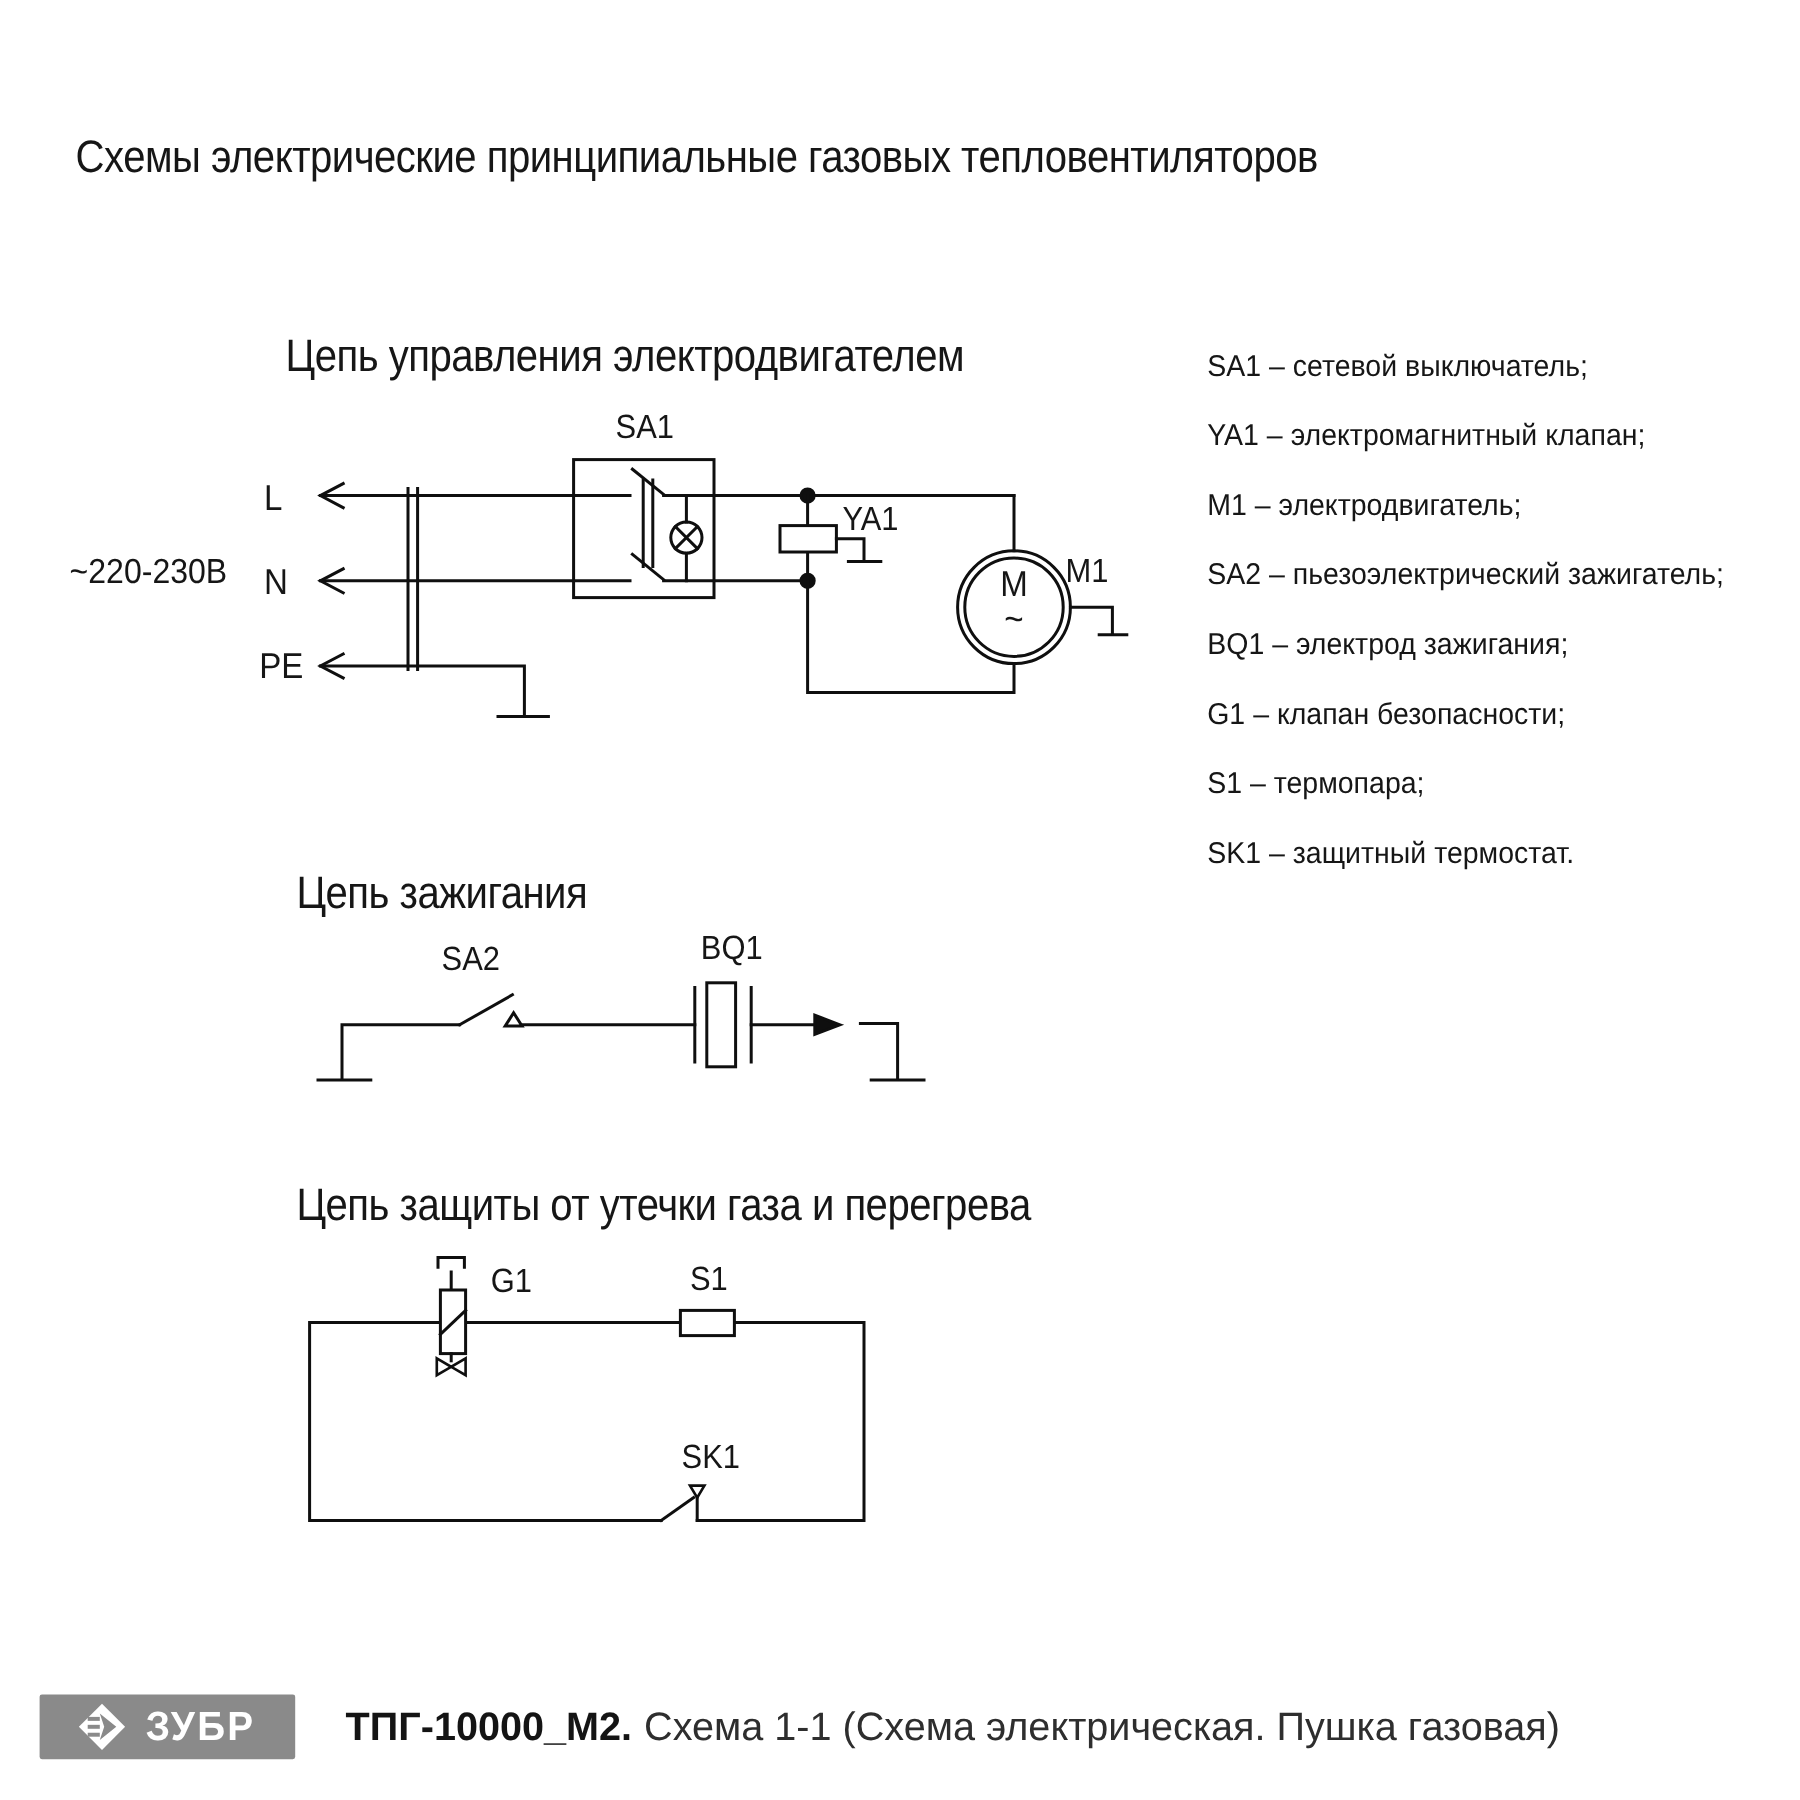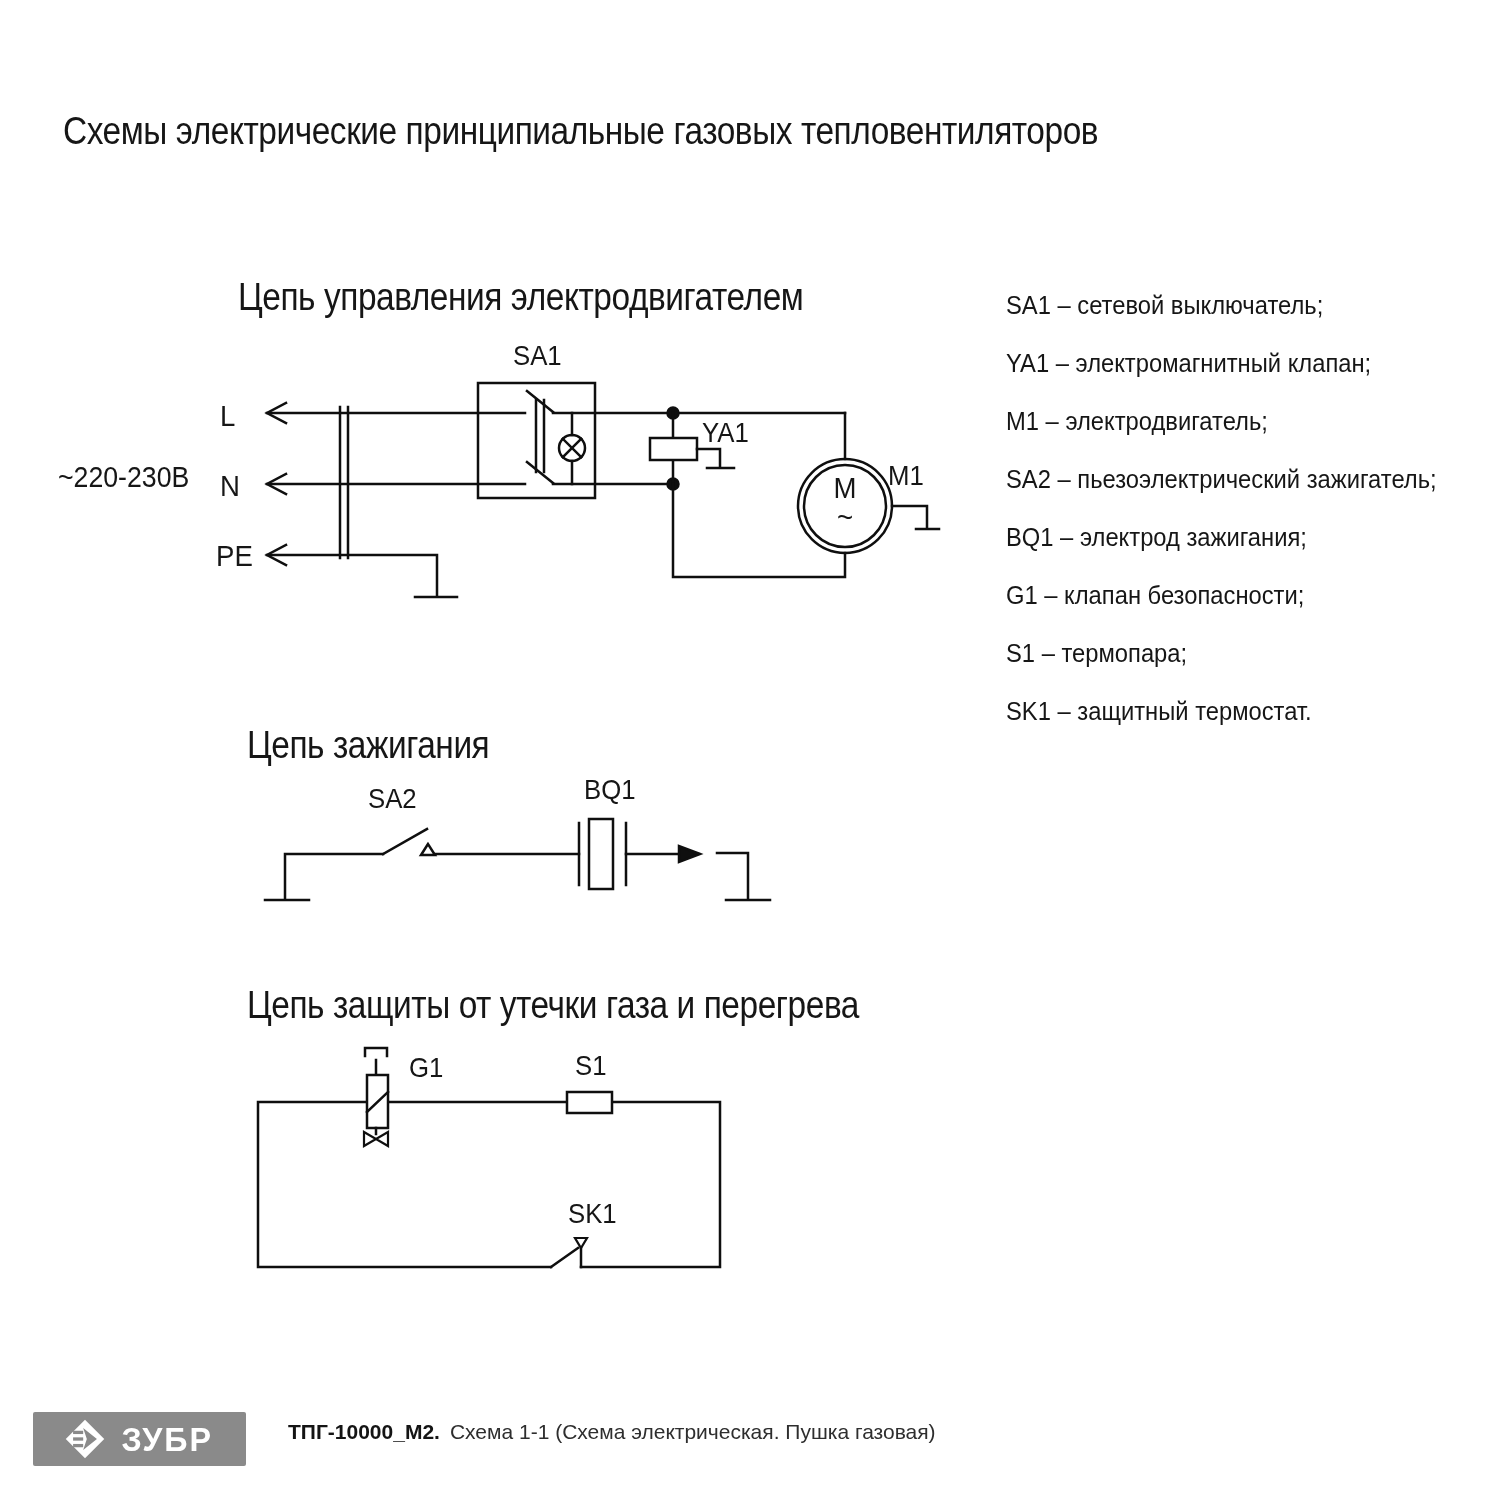--- a/index.html
+++ b/index.html
@@ -13,21 +13,21 @@
   .lbl.ctr{transform-origin:50% 0;}
   .legend{position:absolute;left:1006px;top:292px;}
   .legend-row{font-size:25px;line-height:26px;margin-bottom:32px;color:#161616;
               white-space:nowrap;transform:scaleX(0.95);transform-origin:0 0;}
   #schem{position:absolute;left:0;top:0;}
   .footer-bar{position:absolute;left:33px;top:1412px;width:213px;height:54px;
               background:#8a8a8a;border-radius:2px;display:flex;align-items:center;
               justify-content:center;gap:12px;}
   .brand{color:#ffffff;font-size:34px;font-weight:bold;letter-spacing:2px;
          transform:scaleX(0.95);}
-  .footer-text{position:absolute;left:288px;top:1420px;font-size:21px;white-space:nowrap;}
+  .footer-text{position:absolute;left:288px;top:1420px;font-size:33px;white-space:nowrap;}
   .footer-text b{font-weight:bold;color:#141414;}
   .footer-text span.cap{font-weight:400;color:#2e2e2e;margin-left:10px;}
 </style>
 </head>
 <body>
 
 <div id="page">
 
   <svg id="schem" width="1500" height="1500" viewBox="0 0 1500 1500" fill="none" stroke="#0f0f0f" stroke-width="2.5" stroke-linecap="square">
 

